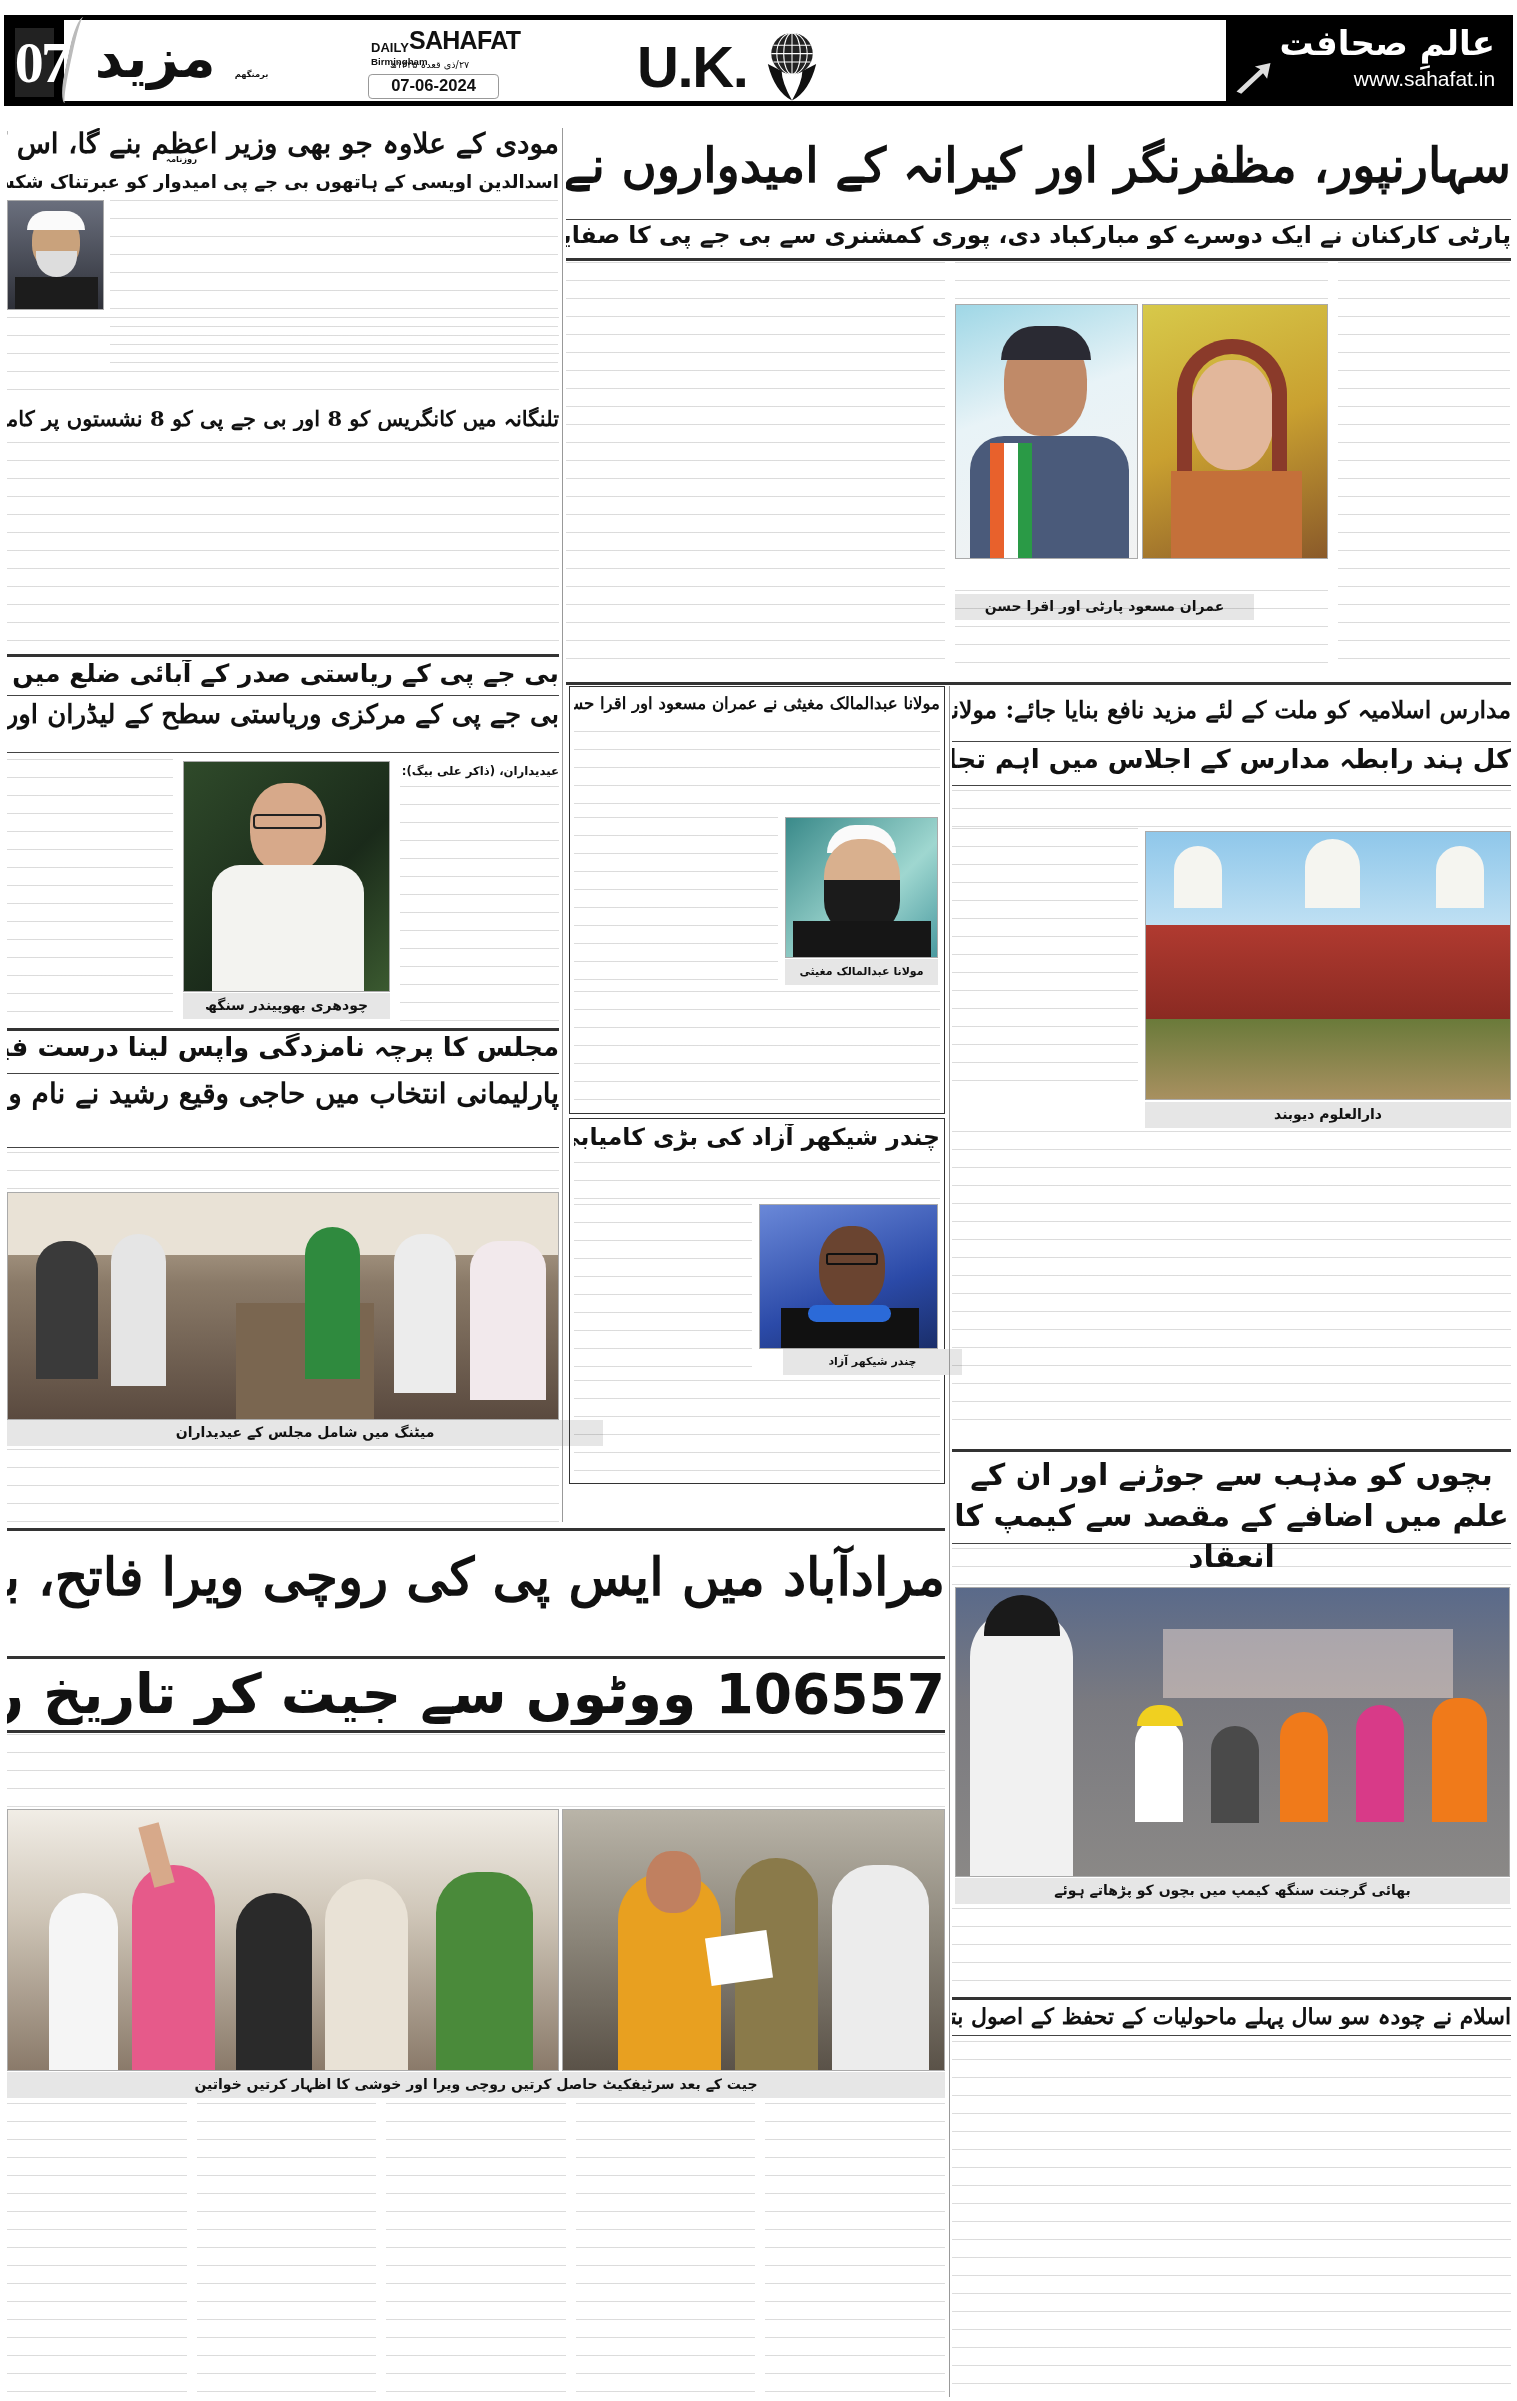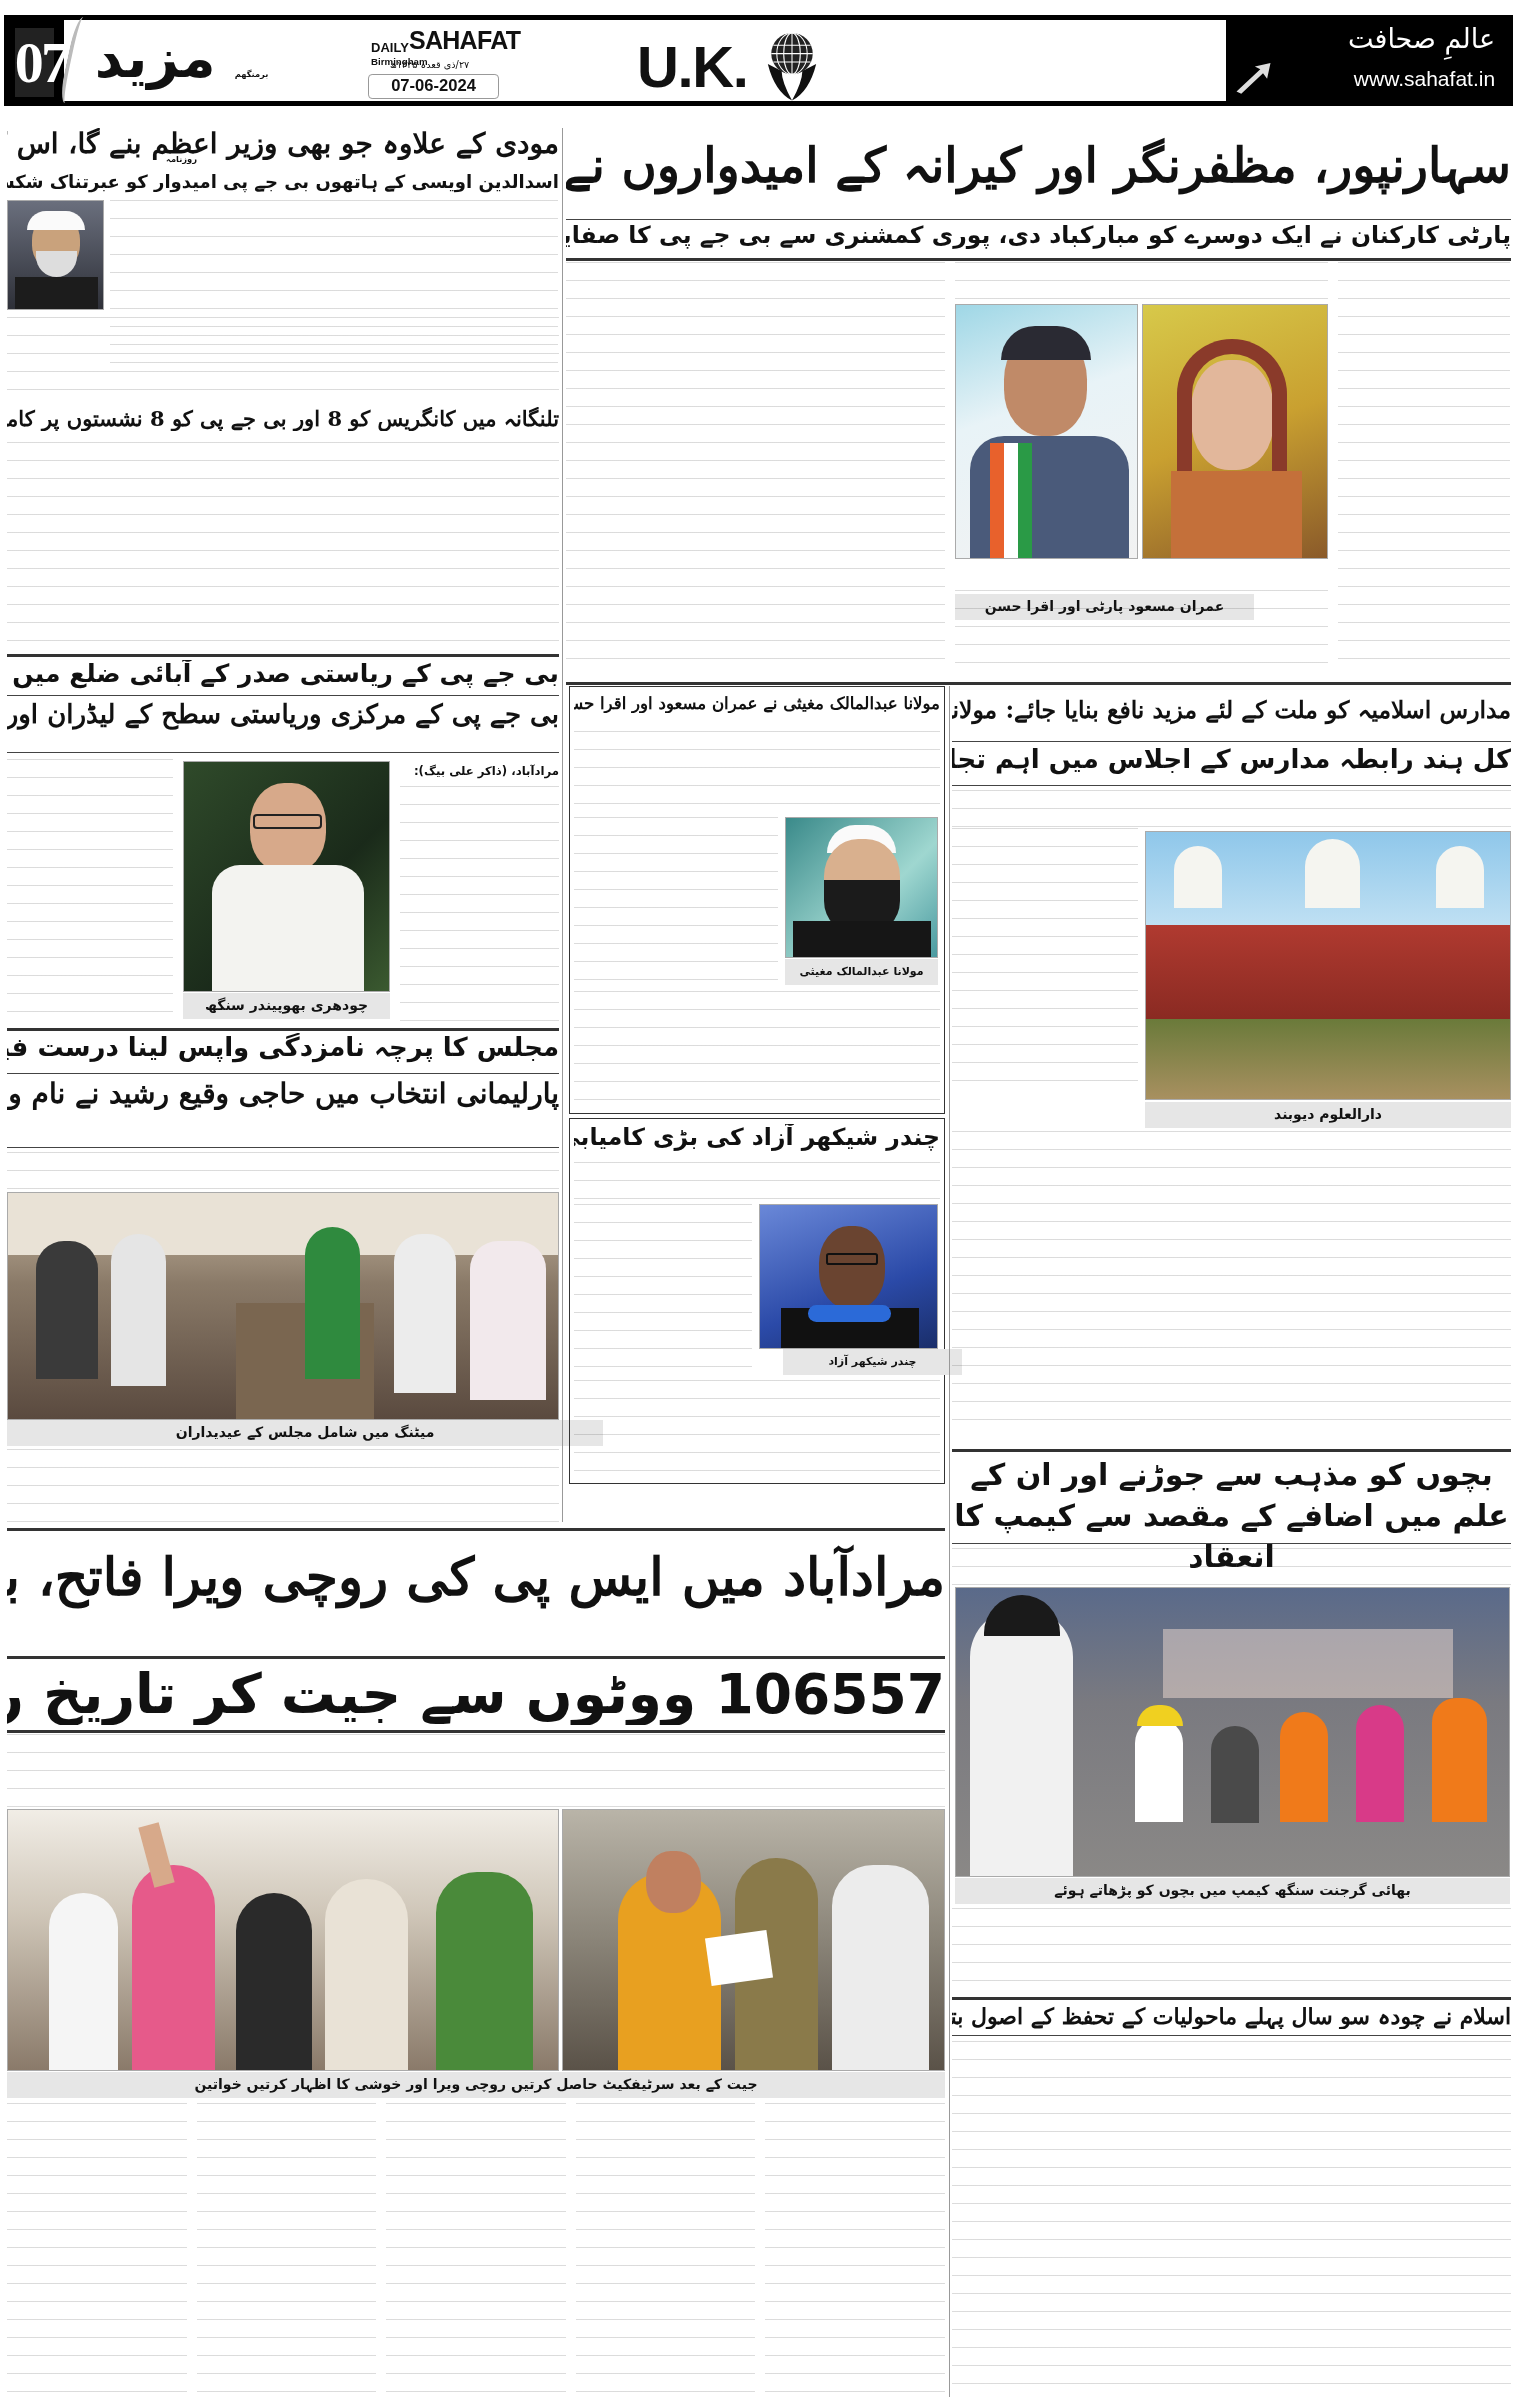--- a/index.html
+++ b/index.html
@@ -16,21 +16,21 @@
 .logo-small{font-size:8.3px}
 .daily{left:307px;top:5.5px;width:145px;height:32px;font-family:"Liberation Sans",sans-serif;font-weight:bold}
 .daily .d1{font-size:13px;vertical-align:bottom}
 .daily .d2{font-size:25px;letter-spacing:-0.7px}
 .daily .d3{font-size:9.7px}
 .hijri{left:324px;top:39px;width:83px;font-size:9.7px;text-align:center}
 .datebox{left:304px;top:54px;width:131px;height:25px;border:1.4px solid #999;border-radius:4.1px;font-family:"Liberation Sans",sans-serif;font-weight:bold;font-size:16.6px;text-align:center;line-height:22px}
 .uk{left:573px;top:14px;width:166px;font-family:"Liberation Sans",sans-serif;font-weight:bold;font-size:58px;line-height:66px;letter-spacing:-1.4px}
 .globe{left:690px;top:5.5px;width:76px;height:76px}
 .mast-right{left:1221px;top:4.1px;width:276px;height:81px;background:#000;color:#fff}
-.alam{left:7px;top:2.8px;width:262px;font-size:27px;font-weight:normal;text-align:right}
+.alam{left:7px;top:2.8px;width:262px;font-size:34px;font-weight:bold;text-align:right}
 .web{left:48px;top:47px;width:221px;font-family:"Liberation Sans",sans-serif;font-size:21px;text-align:right}
 .arrow{left:7px;top:41px;width:41px;height:34px}
 
 .h-cal{font-family:"DejaVu Serif",serif;font-weight:bold;direction:rtl;text-align:right;white-space:nowrap;overflow:hidden;line-height:1.15}
 .h-blk{font-family:"DejaVu Sans",sans-serif;font-weight:bold;direction:rtl;text-align:center;white-space:nowrap;overflow:hidden;line-height:1.15}
 .rule{height:2.8px;background:#333}
 .rule-thin{height:1.4px;background:#444}
 
 .txt{direction:rtl;text-align:justify;font-size:10.3px;line-height:18px;color:#222;overflow:hidden}
 .cols{display:flex;flex-direction:row-reverse;gap:9.7px}
@@ -105,21 +105,21 @@
 <div class="abs h-cal" style="left:7px;top:700px;width:552px;font-size:26px">بی جے پی کے مرکزی وریاستی سطح کے لیڈران اور وزراء کی محنت رائیگاں گئی</div>
 <div class="abs rule-thin" style="left:7px;top:752px;width:552px"></div>
 
 <div class="abs txt lines" style="left:7px;top:759px;width:166px;height:262px"></div>
 <div class="abs photo" style="left:183px;top:761px;width:207px;height:231px;background:linear-gradient(135deg,#2f4a2a,#1a2a1a 60%,#3b5a30)">
   <div style="position:absolute;left:66px;top:21px;width:76px;height:90px;border-radius:45%;background:#d7a98a"></div>
   <div style="position:absolute;left:69px;top:52px;width:69px;height:15px;border:2.1px solid #222;border-radius:4.1px"></div>
   <div style="position:absolute;left:28px;top:103px;width:152px;height:131px;border-radius:28px 28px 0 0;background:#f3f3f0"></div>
 </div>
 <div class="abs caption" style="left:183px;top:993px;width:207px">چودھری بھوپیندر سنگھ</div>
-<div class="abs rtl" style="left:400px;top:764px;width:159px;font-size:11.7px;font-weight:bold">مرادآباد، (ذاکر علی بیگ):</div>
+<div class="abs rtl" style="left:400px;top:764px;width:159px;font-size:11.7px;font-weight:bold">عیدیداران، (ذاکر علی بیگ):</div>
 <div class="abs txt lines" style="left:400px;top:786px;width:159px;height:235px"></div>
 <div class="abs txt" style="left:400px;top:786px;width:159px;height:235px;color:transparent">مرادآباد لوک سبھا سیٹ بھارتیہ جنتا پارٹی کے وقار سے جڑی ہوئی تھی۔ پارٹی کے ریاستی صدر چودھری بھوپیندر سنگھ کا ضلع ہونے کی وجہ سے بی جے پی ہائی کمان نے بھی اس سیٹ پر اپنی تمام تر کوششیں لگا دی تھیں۔ بی جے پی کے مرکزی اور ریاستی سطح کے لیڈران اور وزراء نے بی جے پی امیدوار کنور سرویش کمار سنگھ کی حمایت کی۔</div>
 
 <div class="abs rule" style="left:7px;top:1028px;width:552px"></div>
 <div class="abs h-blk" style="left:7px;top:1033px;width:552px;font-size:26px">مجلس کا پرچہ نامزدگی واپس لینا درست فیصلہ</div>
 <div class="abs rule-thin" style="left:7px;top:1073px;width:552px"></div>
 <div class="abs h-cal" style="left:7px;top:1078px;width:552px;font-size:28px">پارلیمانی انتخاب میں حاجی وقیع رشید نے نام واپس لیا تھا</div>
 <div class="abs rule-thin" style="left:7px;top:1147px;width:552px"></div>
 <div class="abs txt lines" style="left:7px;top:1152px;width:552px;height:37px"></div>
 <div class="abs photo" style="left:7px;top:1192px;width:552px;height:228px;background:linear-gradient(180deg,#c9b9a3,#8a7a68 40%,#5a4a3f)">

